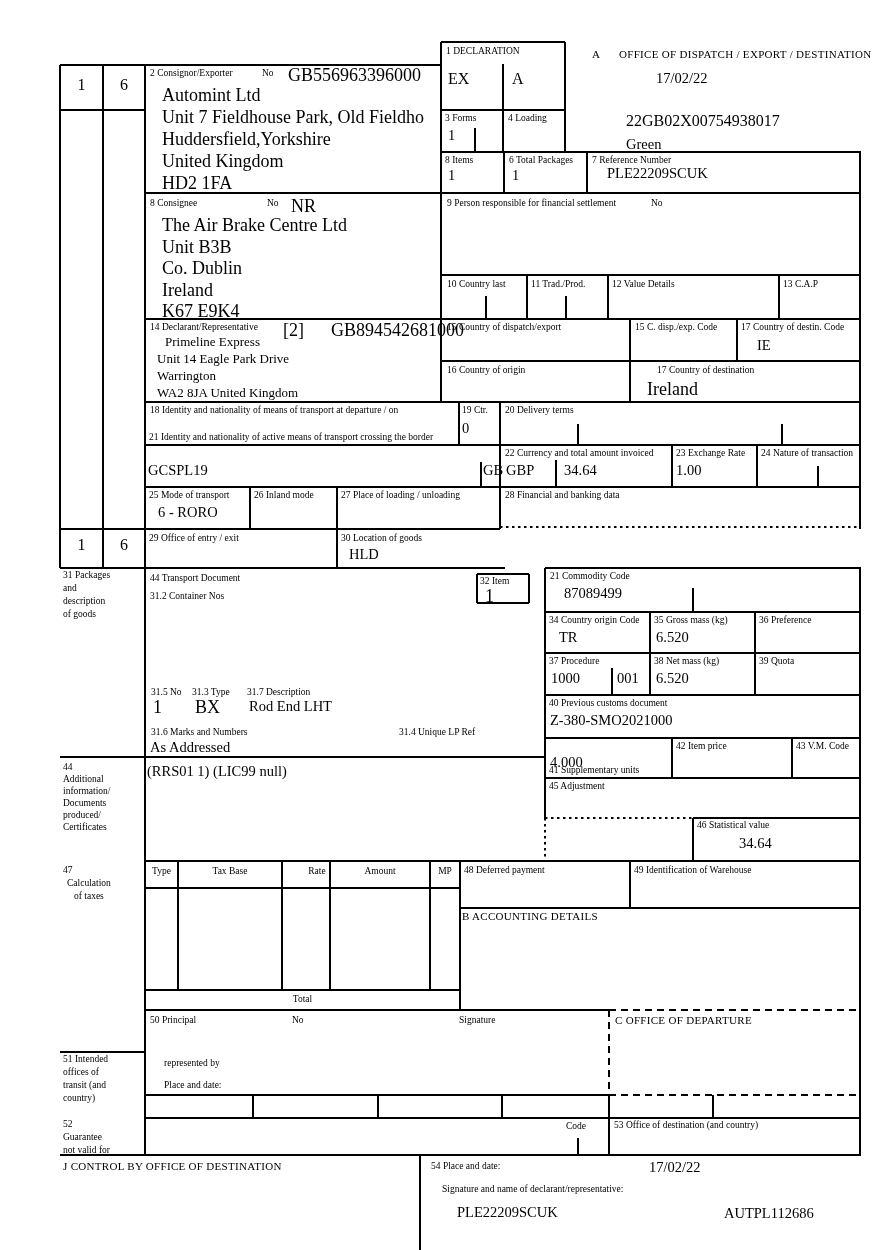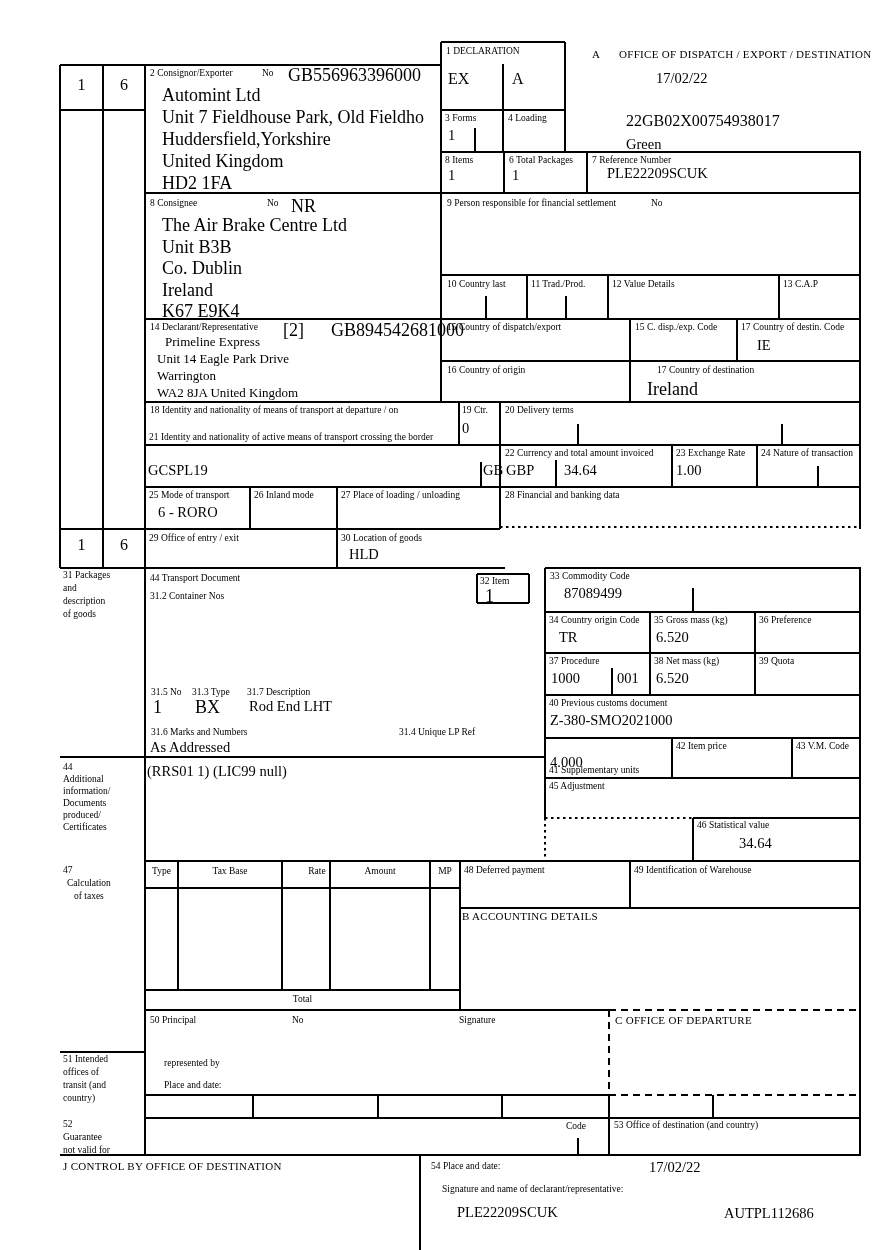--- a/index.html
+++ b/index.html
@@ -137,21 +137,21 @@
 
   <div class="t lb" style="left:63px;top:570px">31 Packages</div>
   <div class="t lb" style="left:63px;top:583px">and</div>
   <div class="t lb" style="left:63px;top:596px">description</div>
   <div class="t lb" style="left:63px;top:609px">of goods</div>
   <div class="t lb" style="left:150px;top:573px">44 Transport Document</div>
   <div class="t lb" style="left:150px;top:591px">31.2 Container Nos</div>
   <div class="t lb" style="left:480px;top:576px">32 Item</div>
   <div class="t v13" style="left:485px;top:586px">1</div>
 
-  <div class="t lb" style="left:550px;top:571px">33 Commodity Code</div>
+  <div class="t lb" style="left:550px;top:571px">21 Commodity Code</div>
   <div class="t v14" style="left:564px;top:585px">87089499</div>
   <div class="t lb" style="left:549px;top:615px">34 Country origin Code</div>
   <div class="t v14" style="left:559px;top:629px">TR</div>
   <div class="t lb" style="left:654px;top:615px">35 Gross mass (kg)</div>
   <div class="t v14" style="left:656px;top:629px">6.520</div>
   <div class="t lb" style="left:759px;top:615px">36 Preference</div>
   <div class="t lb" style="left:549px;top:656px">37 Procedure</div>
   <div class="t v14" style="left:551px;top:670px">1000</div>
   <div class="t v14" style="left:617px;top:670px">001</div>
   <div class="t lb" style="left:654px;top:656px">38 Net mass (kg)</div>

